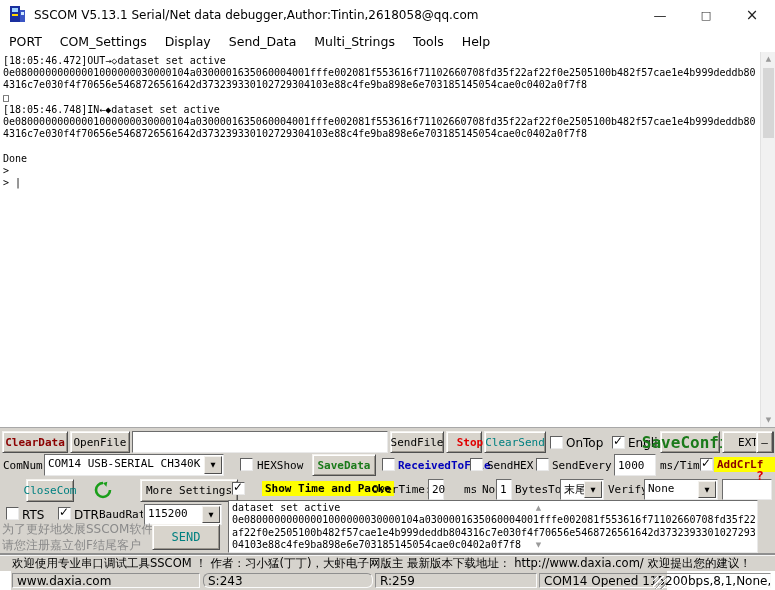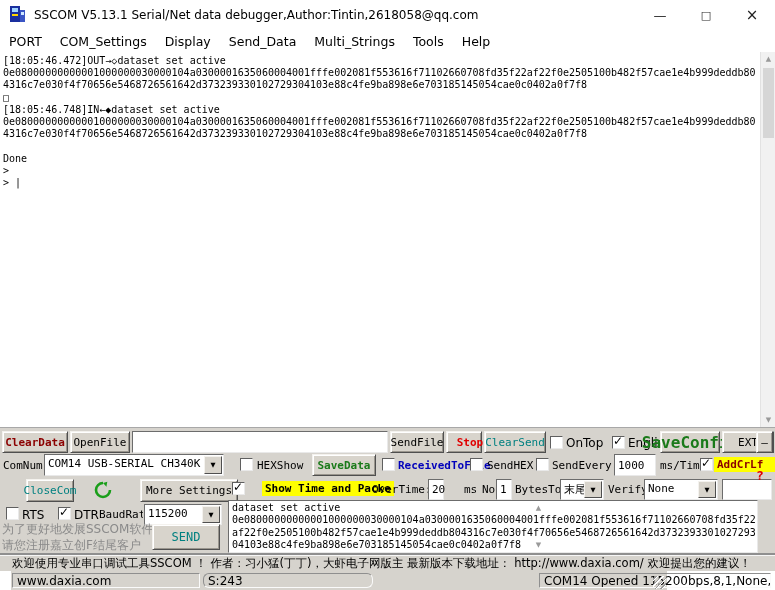--- a/index.html
+++ b/index.html
@@ -209,17 +209,18 @@
   </div>
   <div class="helpmark">?</div>
 
   <div class="infobar">
     <span>欢迎使用专业串口调试工具SSCOM ！  作者：习小猛(丁丁)，大虾电子网版主  最新版本下载地址： http://www.daxia.com/ 欢迎提出您的建议！</span>
   </div>
 
   <div class="statusbar">
     <div class="scell" style="left:1px;width:188px;">www.daxia.com</div>
     <div class="scell" style="left:192px;width:170px;border-radius:6px;">S:243</div>
+    <div class="scell" style="left:364px;width:162px;">R:259</div>
     <div class="scell" style="left:528px;width:232px;">COM14 Opened  115200bps,8,1,None,None</div>
     <div class="grip"></div>
   </div>
 
 </div>
 
 </body></html>

